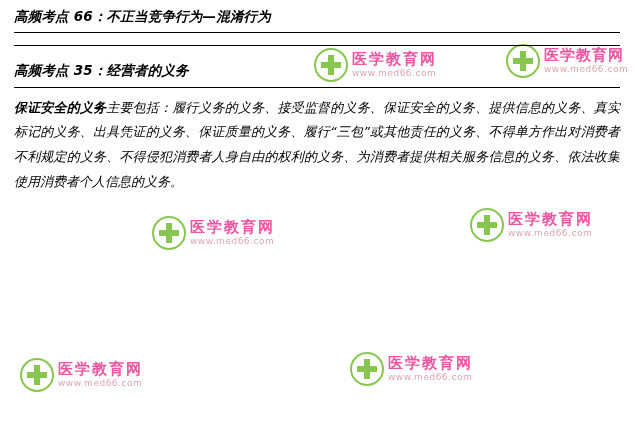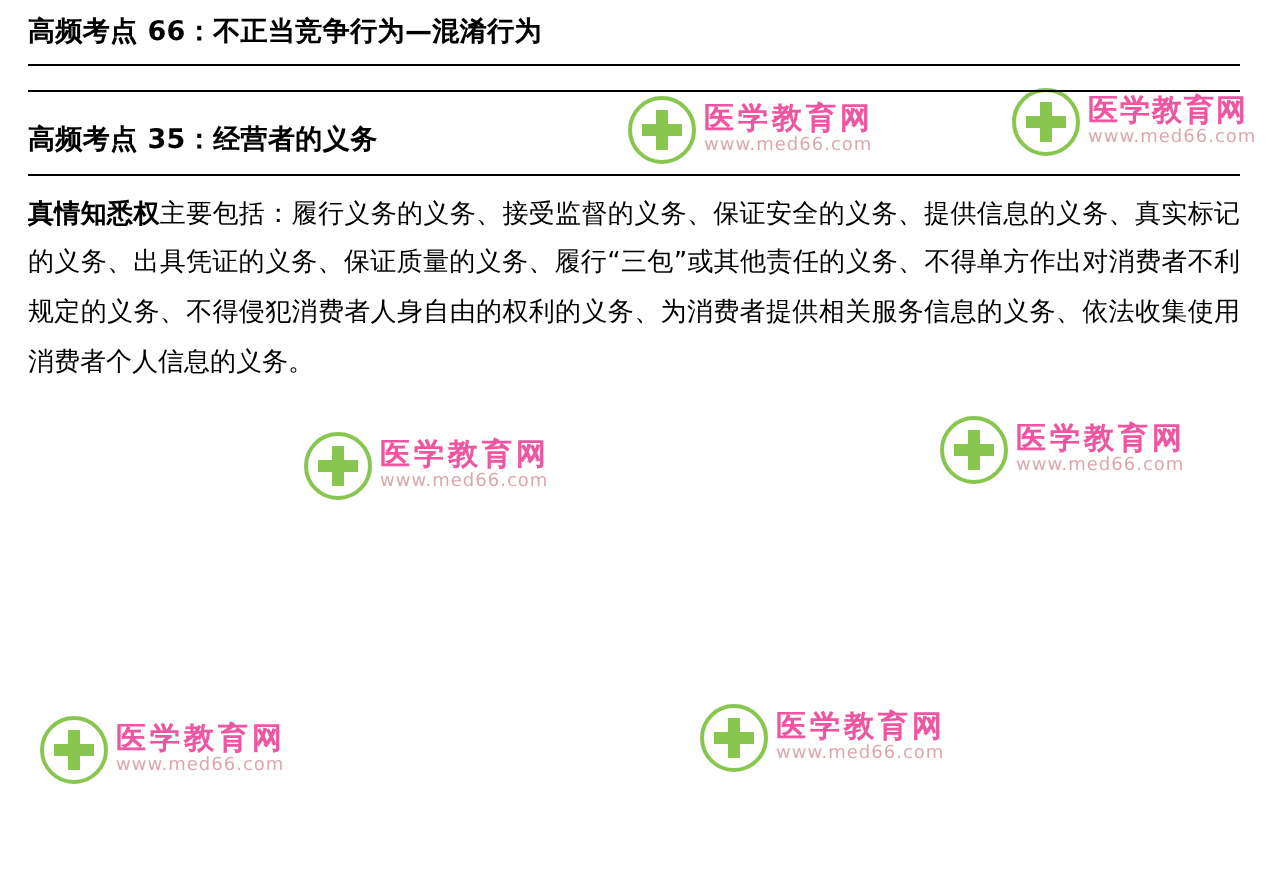--- a/index.html
+++ b/index.html
@@ -46,20 +46,21 @@
     text-justify: inter-ideograph;
     margin: 0 0 10px 0;
     position: relative;
     z-index: 3;
   }
   .bold-lead {
     font-weight: bold;
   }
   .block {
     margin-bottom: 4px;
+    font-style: italic;
   }
   .block-2 { margin-top: 12px; }
   .block-3 { margin-top: 14px; }
 
   
   .wm {
     position: absolute;
     z-index: 1;
     pointer-events: none;
     opacity: 0.92;
@@ -201,16 +202,16 @@
     <hr class="rule">
   </div>
 
   <div class="block block-2">
     <hr class="rule">
   </div>
 
   <div class="block block-3">
     <div class="heading">高频考点 35：经营者的义务</div>
     <hr class="rule">
-    <p class="para"><span class="bold-lead">真情知悉权</span><span>主要包括：履行义务的义务、接受监督的义务、保证安全的义务、提供信息的义务、真实标记的义务、出具凭证的义务、保证质量的义务、履行“三包”或其他责任的义务、不得单方作出对消费者不利规定的义务、不得侵犯消费者人身自由的权利的义务、为消费者提供相关服务信息的义务、依法收集使用消费者个人信息的义务。</span></p>
+    <p class="para"><span class="bold-lead">保证安全的义务</span><span>主要包括：履行义务的义务、接受监督的义务、保证安全的义务、提供信息的义务、真实标记的义务、出具凭证的义务、保证质量的义务、履行“三包”或其他责任的义务、不得单方作出对消费者不利规定的义务、不得侵犯消费者人身自由的权利的义务、为消费者提供相关服务信息的义务、依法收集使用消费者个人信息的义务。</span></p>
   </div>
 
 </div>
 
 </body></html>

